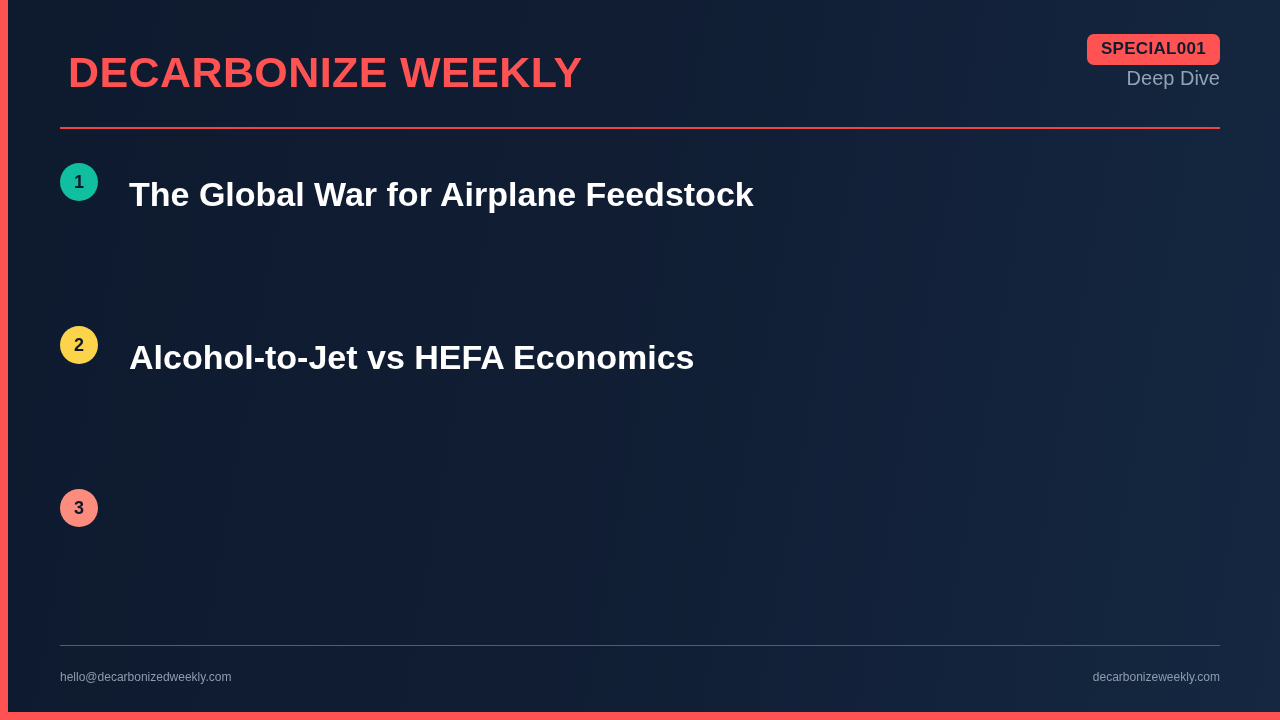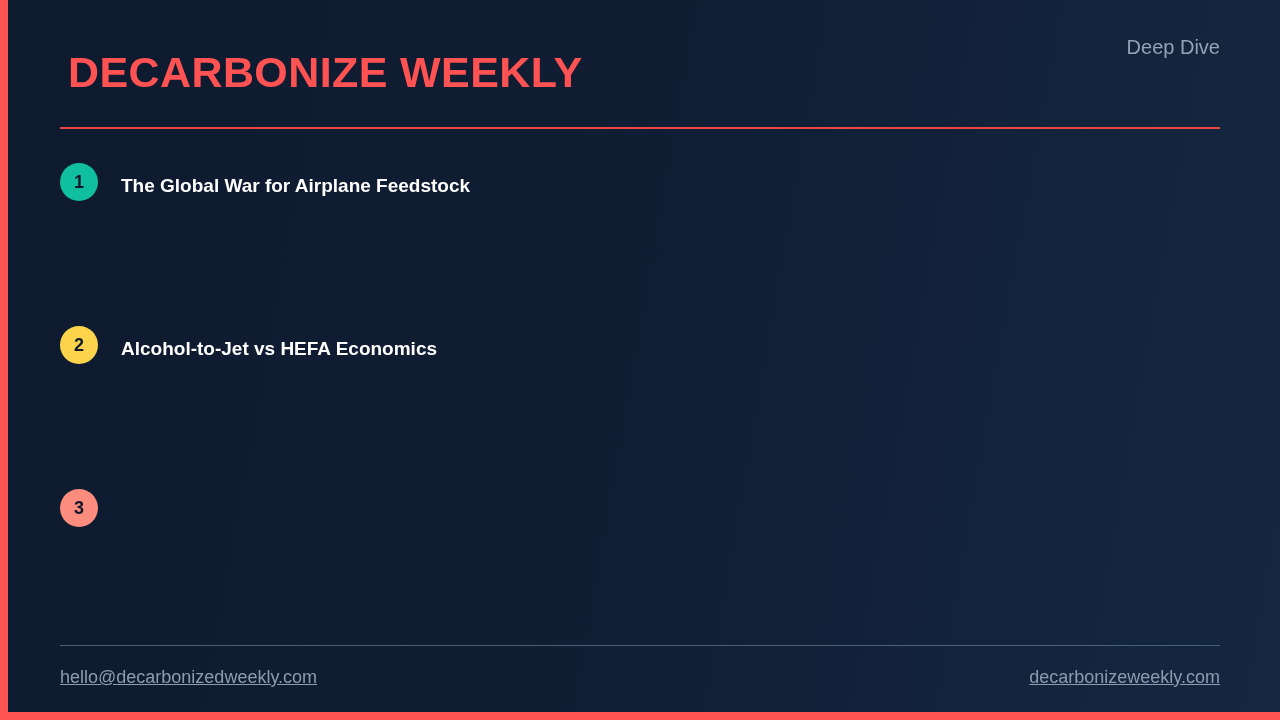--- a/index.html
+++ b/index.html
@@ -116,22 +116,22 @@
     color: #10182a;
     font-size: 18px;
     font-weight: bold;
     line-height: 38px;
     text-align: center;
   }
   .item-title {
     position: absolute;
     left: 57px;
     top: -3px;
-    margin: 4px;
-    font-size: 19px;
+    margin: 12px;
+    font-size: 34px;
     font-weight: bold;
     color: #ffffff;
     line-height: 44px;
     white-space: nowrap;
   }
 
   
   .footer-rule {
     position: absolute;
     left: 60px;
@@ -143,40 +143,40 @@
   .footer {
     position: absolute;
     left: 60px;
     bottom: 31px;
     width: 1160px;
     height: 24px;
   }
   .footer-left, .footer-right {
     position: absolute;
     top: 0;
-    font-size: 18px;
+    font-size: 12px;
     color: #8d9cae;
     line-height: 24px;
     white-space: nowrap;
-    text-decoration: underline;
   }
   .footer-left { left: 0; }
   .footer-right { right: 0; }
 </style>
 </head>
 <body>
 
 <div class="slide">
 
   <div class="edge-left"></div>
   <div class="edge-bottom"></div>
 
   <div class="header">
     <h1 class="brand-title">DECARBONIZE WEEKLY</h1>
     <div class="header-right">
+      <span class="issue-badge">SPECIAL001</span>
       <span class="issue-kicker">Deep Dive</span>
     </div>
   </div>
   <div class="header-rule"></div>
 
   <div class="agenda">
 
     <div class="agenda-item">
       <span class="num-badge" style="background: rgb(15, 191, 160);">1</span>
       <h2 class="item-title">The Global War for Airplane Feedstock</h2>

